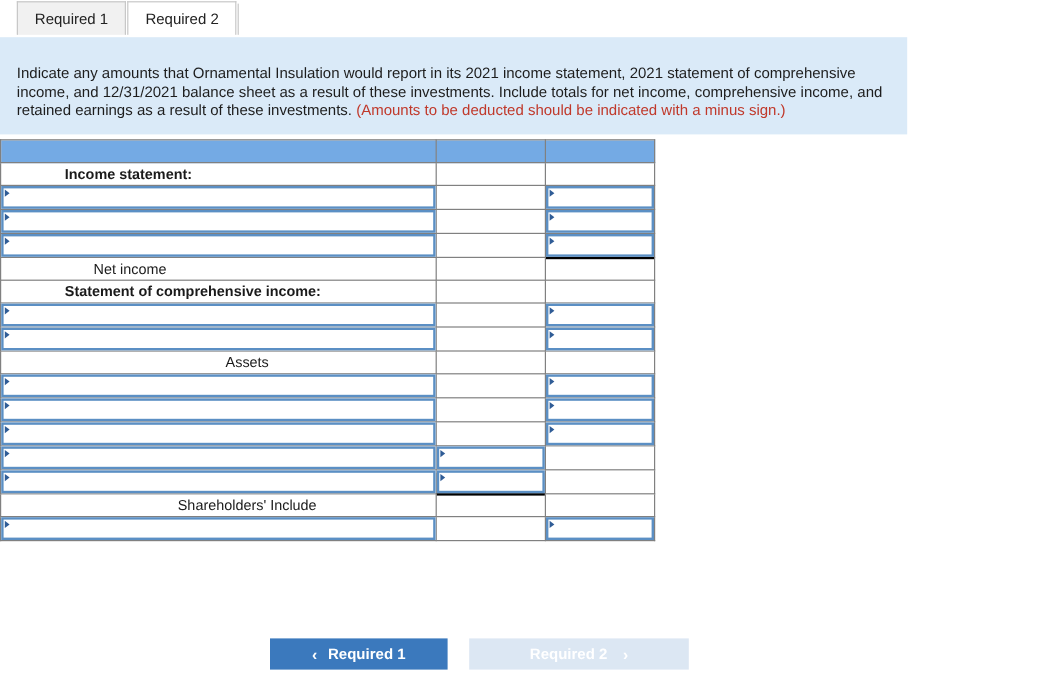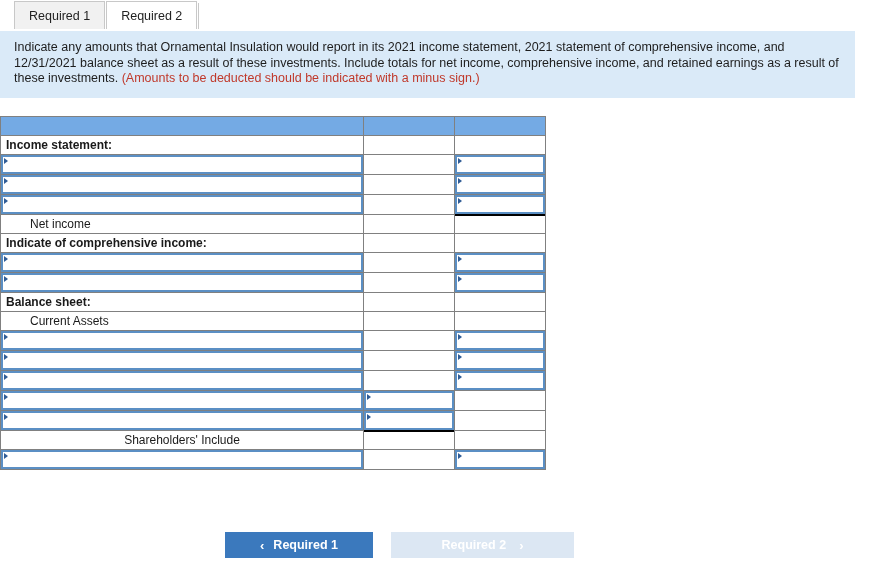--- a/index.html
+++ b/index.html
@@ -38,23 +38,23 @@
     width: 14px; padding: 0; height: 26px;
   }
   #tab-left-edge {
     width: 14px; height: 28px;
     border-bottom: none;
   }
 
   
   #instructions {
     position: absolute; left: 0; top: 31px;
-    width: 855px;
+    width: 756px;
     background: #daeaf8;
-    padding: 9px 14px 11px 14px;
+    padding: 23px 14px 11px 14px;
     font-size: 12.5px;
     line-height: 15.5px;
     color: #1d1d1d;
   }
   #instructions .warn { color: #c0392b; }
 
   
   #worksheet {
     position: absolute; left: 0; top: 116px;
     width: 546px;
@@ -68,21 +68,21 @@
     vertical-align: middle;
     font-size: 12px;
     color: #1a1a1a;
   }
   .c-label { width: 363px; }
   .c-mid   { width: 91px; }
   .c-right { width: 91px; }
 
   .hdr td { background: #74aae4; height: 14px; border-color: #5f93c9; }
 
-  .txt { padding-left: 5px; white-space: nowrap; }
+  .txt { padding-left: 5px; white-space: nowrap; margin-left: 48px; }
   .txt.bold { font-weight: bold; }
   .txt.ind1 { padding-left: 29px; }
   .txt.center { text-align: center; padding-left: 0; }
 
   
   td.fieldcell { padding: 0; }
   .field {
     position: relative;
     display: block;
     width: 100%;
@@ -202,63 +202,56 @@
   <tr>
     <td>
           <div class="txt ind1">Net income</div>
         </td>
     <td></td>
     <td></td>
   </tr>
 
   <tr>
     <td>
-          <div class="txt bold">Indicate of comprehensive income:</div>
-        </td>
-    <td></td>
-    <td></td>
-  </tr>
-
-  <tr>
-    <td class="fieldcell">
-          <span class="field"></span>
-        </td>
-    <td></td>
-    <td class="fieldcell">
-          <span class="field"></span>
-        </td>
-  </tr>
-
-  <tr>
-    <td class="fieldcell">
-          <span class="field"></span>
-        </td>
-    <td></td>
-    <td class="fieldcell">
-          <span class="field"></span>
-        </td>
-  </tr>
-
-
-  <tr>
-    <td>
-          <div class="txt bold">Balance sheet:</div>
-        </td>
-    <td></td>
-    <td></td>
-  </tr>
-
-
-  <tr>
-    <td>
-          <div class="txt ind1">Current Assets</div>
-        </td>
-    <td></td>
-    <td></td>
-  </tr>
+          <div class="txt bold">Statement of comprehensive income:</div>
+        </td>
+    <td></td>
+    <td></td>
+  </tr>
+
+  <tr>
+    <td class="fieldcell">
+          <span class="field"></span>
+        </td>
+    <td></td>
+    <td class="fieldcell">
+          <span class="field"></span>
+        </td>
+  </tr>
+
+  <tr>
+    <td class="fieldcell">
+          <span class="field"></span>
+        </td>
+    <td></td>
+    <td class="fieldcell">
+          <span class="field"></span>
+        </td>
+  </tr>
+
+
+
+  <tr>
+    <td>
+          <div class="txt center">Assets</div>
+        </td>
+    <td></td>
+    <td></td>
+  </tr>
+
 
   <tr>
     <td class="fieldcell">
           <span class="field"></span>
         </td>
     <td></td>
     <td class="fieldcell">
           <span class="field"></span>
         </td>
   </tr>

